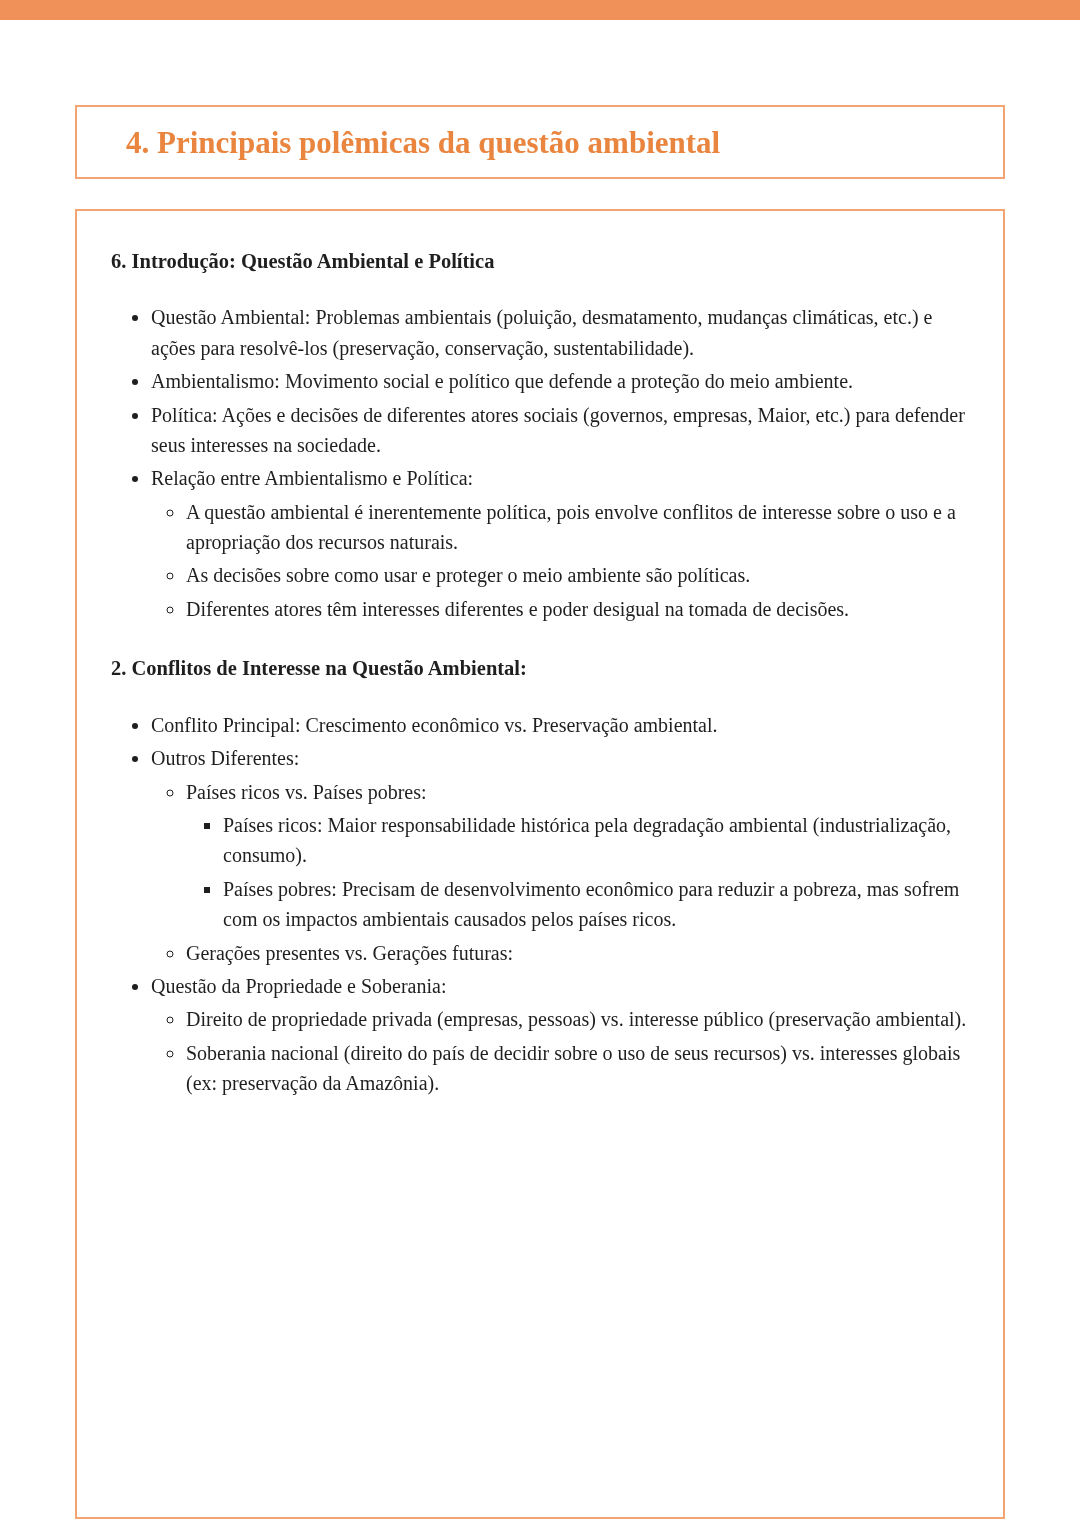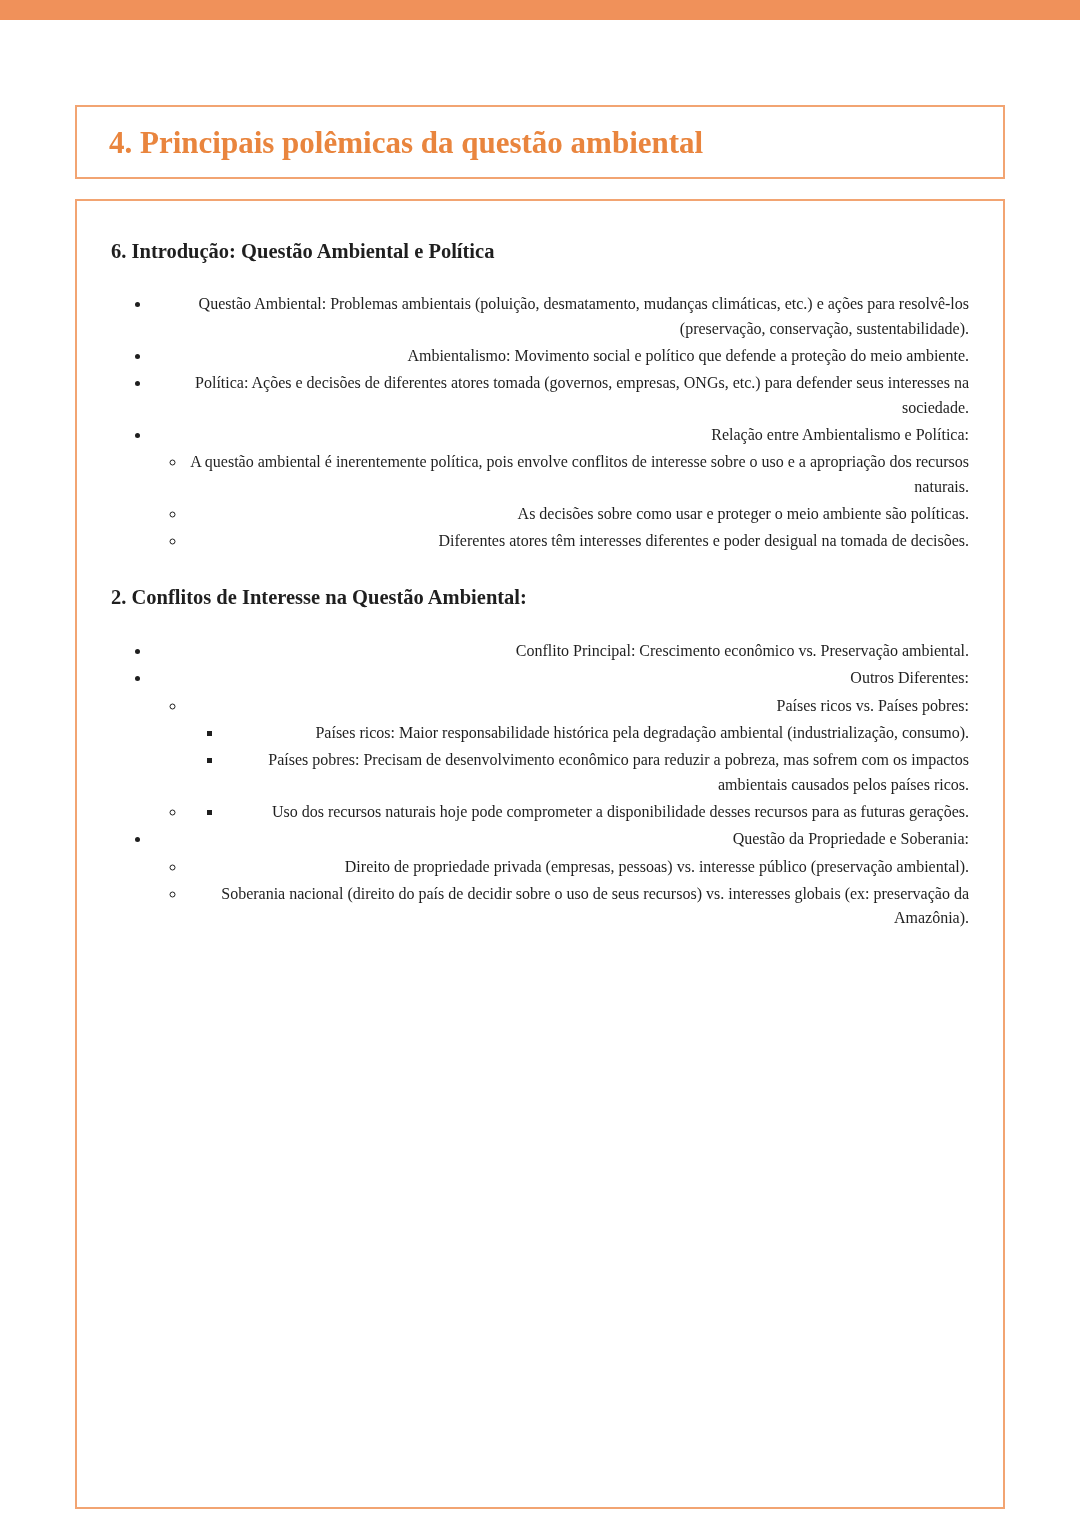--- a/index.html
+++ b/index.html
@@ -9,39 +9,39 @@
     --text:#1f1f1f;
   }
   *{box-sizing:border-box;}
   html,body{margin:0;padding:0;}
   body{
     width:1080px;height:1528px;overflow:hidden;background:#ffffff;
     font-family:"Liberation Serif","DejaVu Serif",serif;color:var(--text);
   }
   .topbar{height:20px;width:100%;background:var(--accent);}
   .title-box{
-    margin:85px 75px 20px 75px;
+    margin:85px 75px 30px 75px;
     border:2px solid var(--border);
-    padding:18px 32px 16px 32px;
+    padding:18px 32px 16px 49px;
   }
   .title-box h1{
     margin:0;font-size:31px;line-height:1.15;font-weight:700;color:var(--title);
   }
   .title-box .subtitle{
     font-size:21px;margin-top:3px;color:var(--text);
   }
   .content-box{
     margin:0 75px;border:2px solid var(--border);
     padding:36px 34px 30px 34px;
     height:1310px;
   }
   h2.section-heading{
     font-size:20.5px;font-weight:700;margin:0 0 27px 0;line-height:1.4;
   }
-  ul{margin:0;font-size:16px;line-height:1.52;text-align:right;}
+  ul{margin:0;font-size:20px;line-height:1.52;}
   ul.l1{list-style:disc;padding-left:40px;margin-bottom:30px;}
   ul.l2{list-style:circle;padding-left:35px;margin-top:2px;}
   ul.l3{list-style:square;padding-left:37px;margin-top:2px;font-family:Liberation Serif, serif;}
   li{margin:3px 0;}
 </style>
 </head>
 <body>
 
 <div class="topbar"></div>
 
@@ -54,21 +54,21 @@
   <h2 class="section-heading">6. Introdução: Questão Ambiental e Política</h2>
 
   <ul class="l1">
     <li>
       <span>Questão Ambiental: Problemas ambientais (poluição, desmatamento, mudanças climáticas, etc.) e ações para resolvê-los (preservação, conservação, sustentabilidade).</span>
     </li>
     <li>
       <span>Ambientalismo: Movimento social e político que defende a proteção do meio ambiente.</span>
     </li>
     <li>
-      <span>Política: Ações e decisões de diferentes atores tomada (governos, empresas, ONGs, etc.) para defender seus interesses na sociedade.</span>
+      <span>Política: Ações e decisões de diferentes atores sociais (governos, empresas, Maior, etc.) para defender seus interesses na sociedade.</span>
     </li>
     <li>
       <span>Relação entre Ambientalismo e Política:</span>
       <ul class="l2">
         <li>
           <span>A questão ambiental é inerentemente política, pois envolve conflitos de interesse sobre o uso e a apropriação dos recursos naturais.</span>
         </li>
         <li>
           <span>As decisões sobre como usar e proteger o meio ambiente são políticas.</span>
         </li>
@@ -93,25 +93,21 @@
           <ul class="l3">
             <li>
               <span>Países ricos: Maior responsabilidade histórica pela degradação ambiental (industrialização, consumo).</span>
             </li>
             <li>
               <span>Países pobres: Precisam de desenvolvimento econômico para reduzir a pobreza, mas sofrem com os impactos ambientais causados pelos países ricos.</span>
             </li>
           </ul>
         </li>
         <li>
-          <ul class="l3">
-            <li>
-              <span>Uso dos recursos naturais hoje pode comprometer a disponibilidade desses recursos para as futuras gerações.</span>
-            </li>
-          </ul>
+          <span>Gerações presentes vs. Gerações futuras:</span>
         </li>
       </ul>
     </li>
     <li>
       <span>Questão da Propriedade e Soberania:</span>
       <ul class="l2">
         <li>
           <span>Direito de propriedade privada (empresas, pessoas) vs. interesse público (preservação ambiental).</span>
         </li>
         <li>

